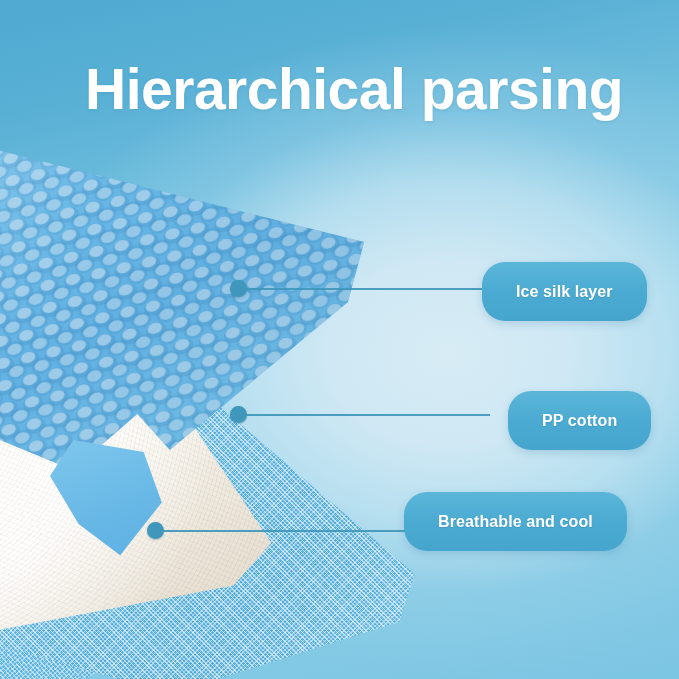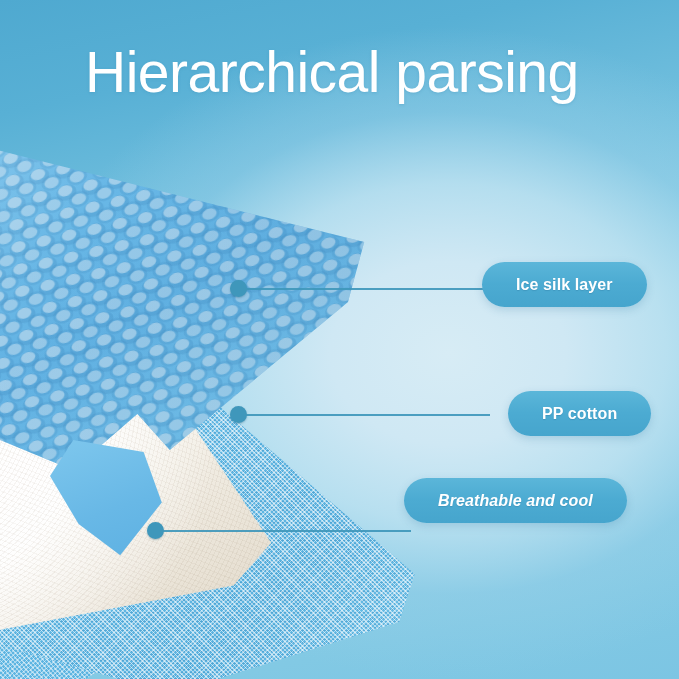--- a/index.html
+++ b/index.html
@@ -8,22 +8,22 @@
     font-family:"Liberation Sans","DejaVu Sans",sans-serif;
   }
   #stage{
     position:relative;width:679px;height:679px;overflow:hidden;
     background:
       radial-gradient(ellipse 62% 48% at 66% 52%, #d7ecf5 0%, #cfe8f4 28%, rgba(190,226,241,0.85) 52%, rgba(150,207,232,0.45) 74%, rgba(120,190,222,0.0) 100%),
       linear-gradient(168deg, #4fa9d0 0%, #58b0d5 14%, #78c3e0 34%, #9ad6ea 52%, #8ecfe7 72%, #82c9e4 88%, #7cc5e3 100%);
   }
   
   .title{
-    position:absolute;left:85px;top:43px;
-    font-size:57px;font-weight:normal;color:#ffffff;
+    position:absolute;left:85px;top:60px;
+    font-size:57px;font-weight:bold;color:#ffffff;
     letter-spacing:-0.5px;line-height:1.05;
     text-shadow:0 1px 3px rgba(60,140,180,0.30);
     white-space:nowrap;
   }
   
   .art{position:absolute;left:-70px;top:140px;width:560px;height:480px;}
   .sheet{position:absolute;}
 
   
   .mesh{
@@ -99,21 +99,21 @@
   .dot{
     position:absolute;width:17px;height:17px;border-radius:50%;
     background:#3f97bb;box-shadow:0 1px 2px rgba(30,90,120,0.35);
   }
   .lead{
     position:absolute;height:2px;
     background:#3f97bb;opacity:0.92;
   }
   .pill{
     position:absolute;display:flex;align-items:center;
-    height:45px;border-radius:23px;
+    height:59px;border-radius:23px;
     padding:0 34px;
     background:linear-gradient(180deg,#5bb6d9 0%,#4cabd2 48%,#46a5cd 100%);
     box-shadow:0 3px 8px rgba(50,120,160,0.22);
     color:#ffffff;font-size:16px;font-weight:bold;
     letter-spacing:0.1px;white-space:nowrap;
     text-shadow:0 1px 1px rgba(40,110,150,0.30);
   }
 </style>
 </head>
 <body>
@@ -152,18 +152,18 @@
     <div class="dot" style="left:230px;top:406px;"></div>
     <div class="lead" style="left:244px;top:414px;width:246px;"></div>
     <div class="pill" style="left:508px;top:391px;">
       <span>PP cotton</span>
     </div>
   </div>
 
   <div class="callout">
     <div class="dot" style="left:147px;top:522px;"></div>
     <div class="lead" style="left:161px;top:530px;width:250px;"></div>
-    <div class="pill" style="left:404px;top:478px;font-style:italic;">
+    <div class="pill" style="left:404px;top:492px;">
       <span>Breathable and cool</span>
     </div>
   </div>
 
 </div>
 
 </body></html>

